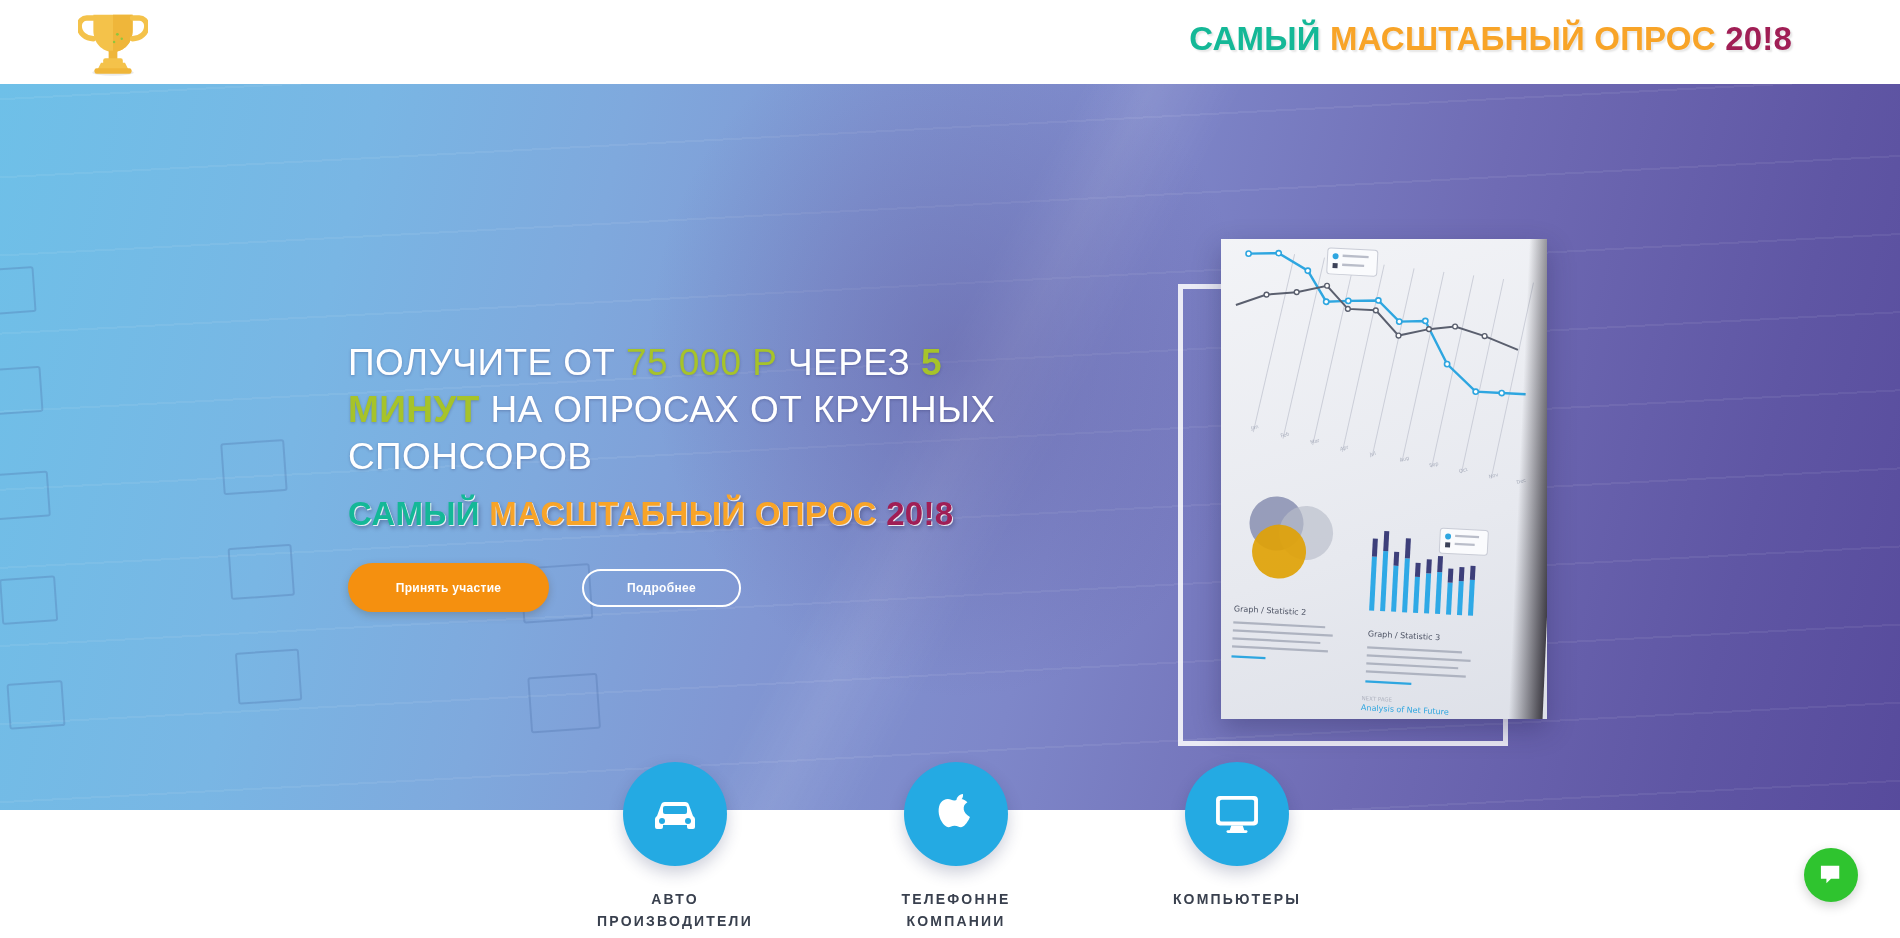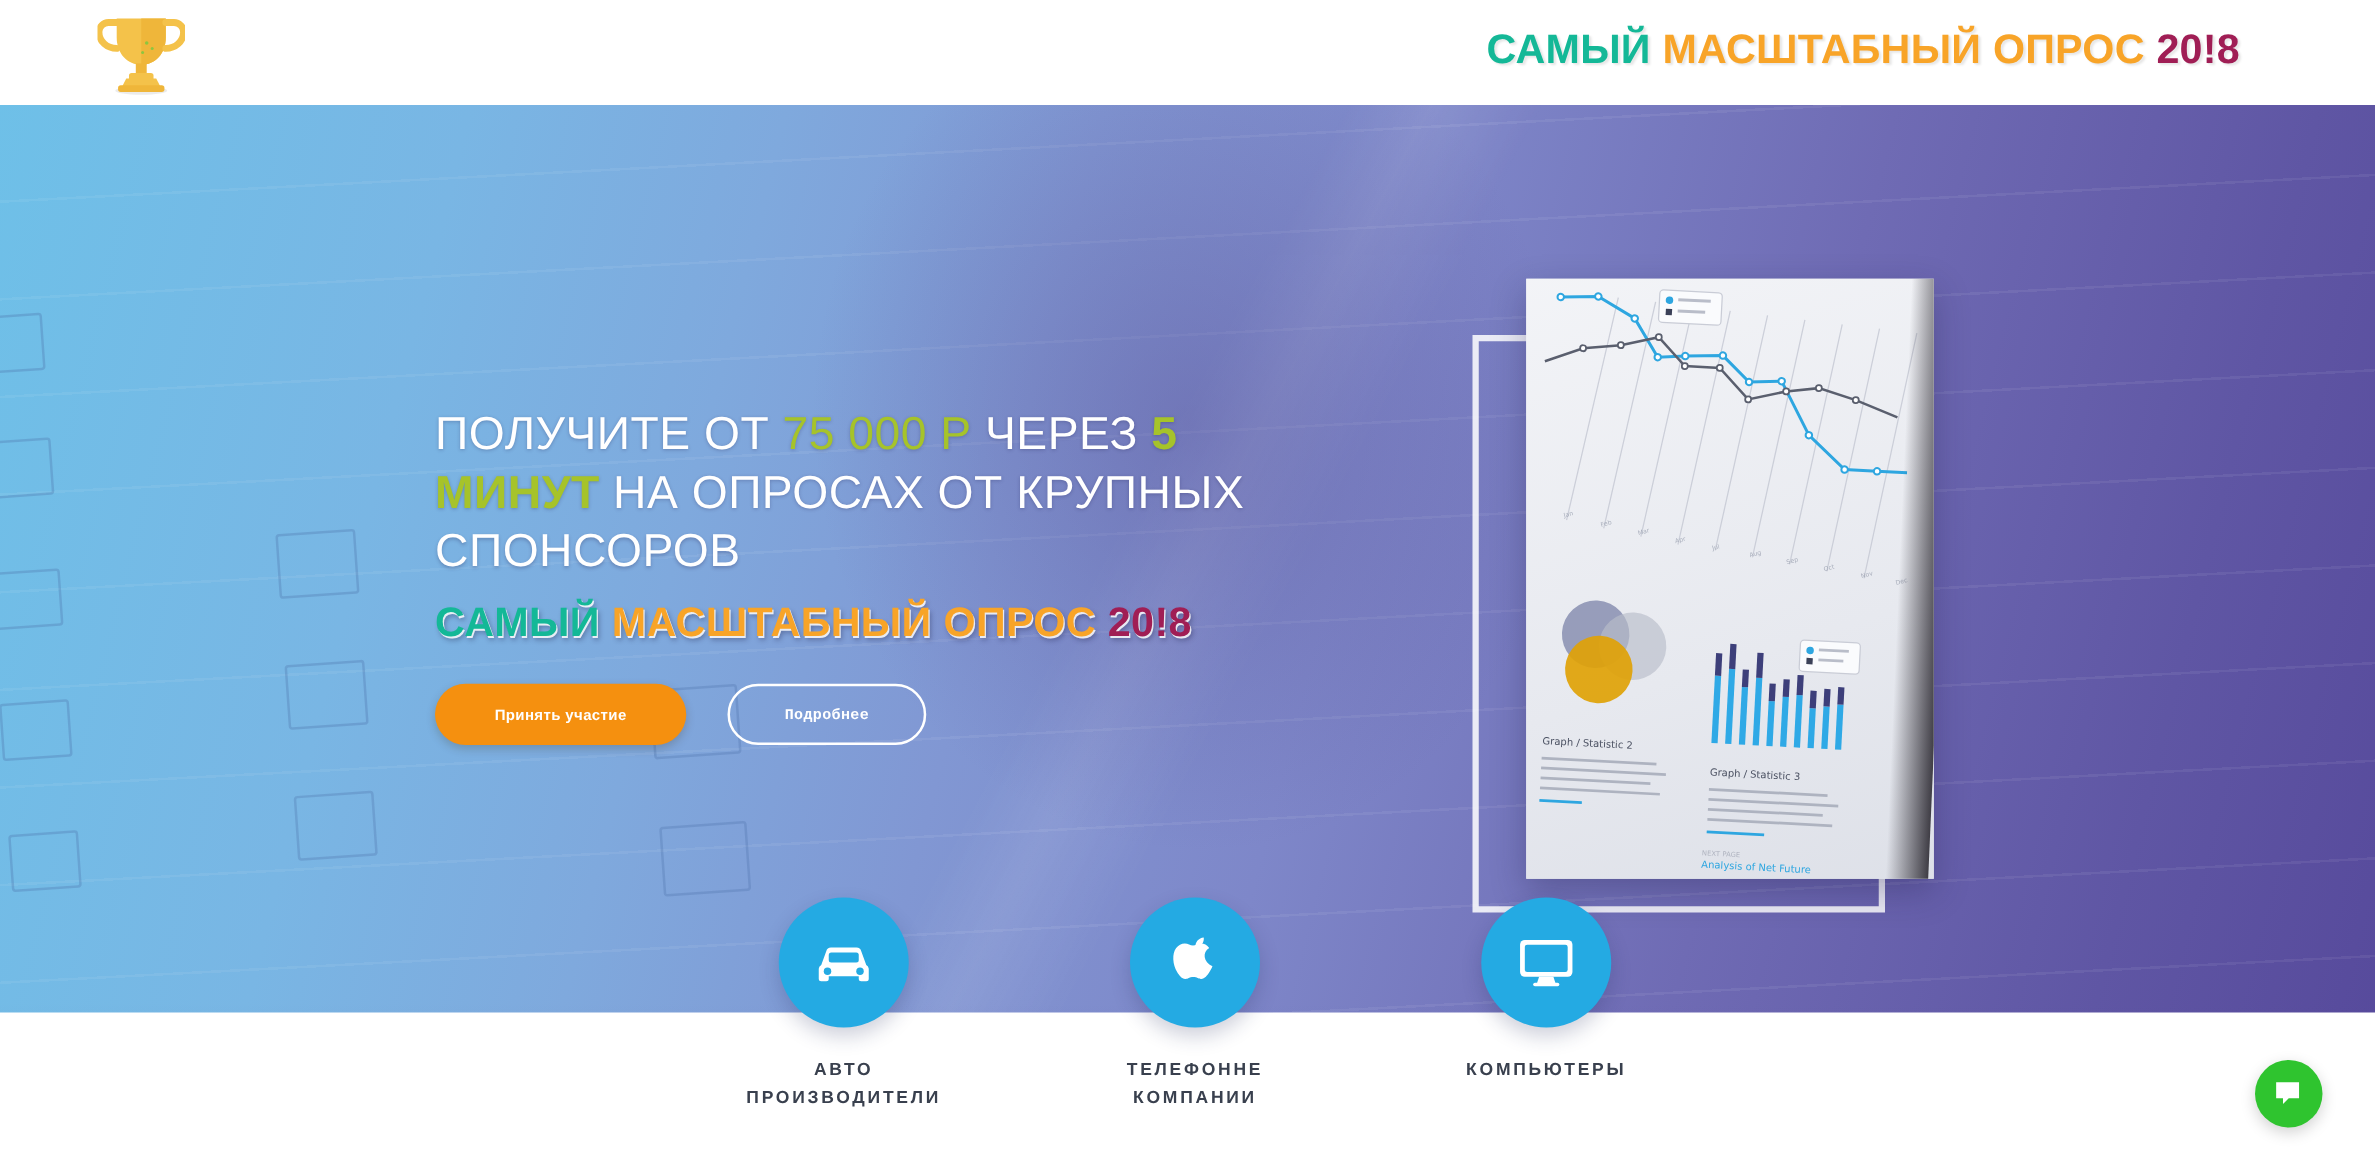--- a/index.html
+++ b/index.html
@@ -23,21 +23,21 @@
     white-space:nowrap;
     font-family:"Liberation Sans", sans-serif;
   }
   .brand span{ text-shadow:1px 1px 0 #e9e9e9, 2px 2px 2px rgba(0,0,0,.10); }
   .b-teal{ color:#14b897; }
   .b-orange{ color:#f8a428; }
   .b-wine{ color:#a01e55; }
 
   
   .hero{
-    position:absolute; left:0; top:68px; width:1900px; height:854px;
+    position:absolute; left:0; top:84px; width:1900px; height:854px;
     overflow:hidden;
     background:
       linear-gradient(104deg,
         #6ec0e8 0%,
         #79b6e4 18%,
         #7fa9dd 30%,
         #8197d3 42%,
         #7e87c9 55%,
         #6f6bb4 72%,
         #5f56a4 88%,
@@ -104,23 +104,22 @@
     font-size:12px; font-weight:bold; letter-spacing:.3px;
     display:flex; align-items:center; justify-content:center;
   }
   .btn-primary{
     background:#f5900f; color:#ffffff;
     width:201px; height:49px;
     box-shadow:0 3px 8px rgba(60,40,10,.22);
   }
   .btn-ghost{
     background:transparent; color:#ffffff;
-    width:159px; height:49px;
+    width:159px; height:38px;
     border:2px solid #ffffff;
-    font-family:Liberation Mono, monospace;
   }
 
   
   .img-wrap{ position:absolute; left:1178px; top:200px; width:340px; height:490px; z-index:20; }
   .img-frame{
     position:absolute; left:0; top:0; width:330px; height:462px;
     border:5px solid rgba(255,255,255,.85);
   }
   .img-card{
     position:absolute; left:43px; top:-45px; width:326px; height:480px;
@@ -135,21 +134,21 @@
   }
   .img-card svg{ position:absolute; inset:0; }
   .dark-edge{
     position:absolute; right:-6px; top:-20px; width:34px; height:520px;
     background:linear-gradient(90deg, rgba(45,40,45,.0), rgba(35,32,40,.85));
     transform:rotate(2.5deg);
   }
 
   
   .cats{
-    position:absolute; left:0; top:718px; width:1900px; height:176px; z-index:30;
+    position:absolute; left:0; top:762px; width:1900px; height:176px; z-index:30;
     display:flex; justify-content:center; gap:96px; padding-left:12px;
   }
   .cat{ width:185px; display:flex; flex-direction:column; align-items:center; cursor:pointer; }
   .cat-circle{
     width:104px; height:104px; border-radius:50%;
     background:#24aae3;
     display:flex; align-items:center; justify-content:center;
     box-shadow:0 7px 16px rgba(30,40,90,.22);
   }
   .cat-circle svg{ fill:#ffffff; }

